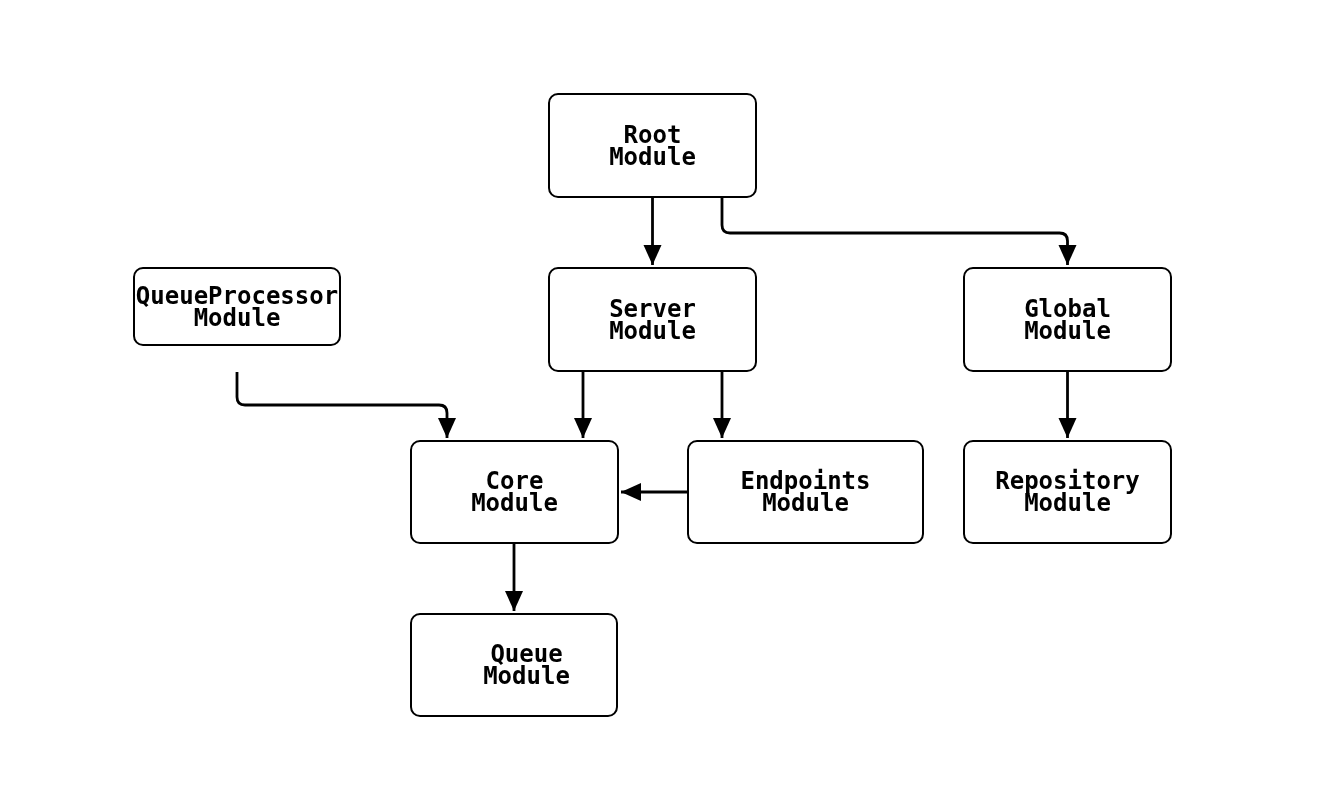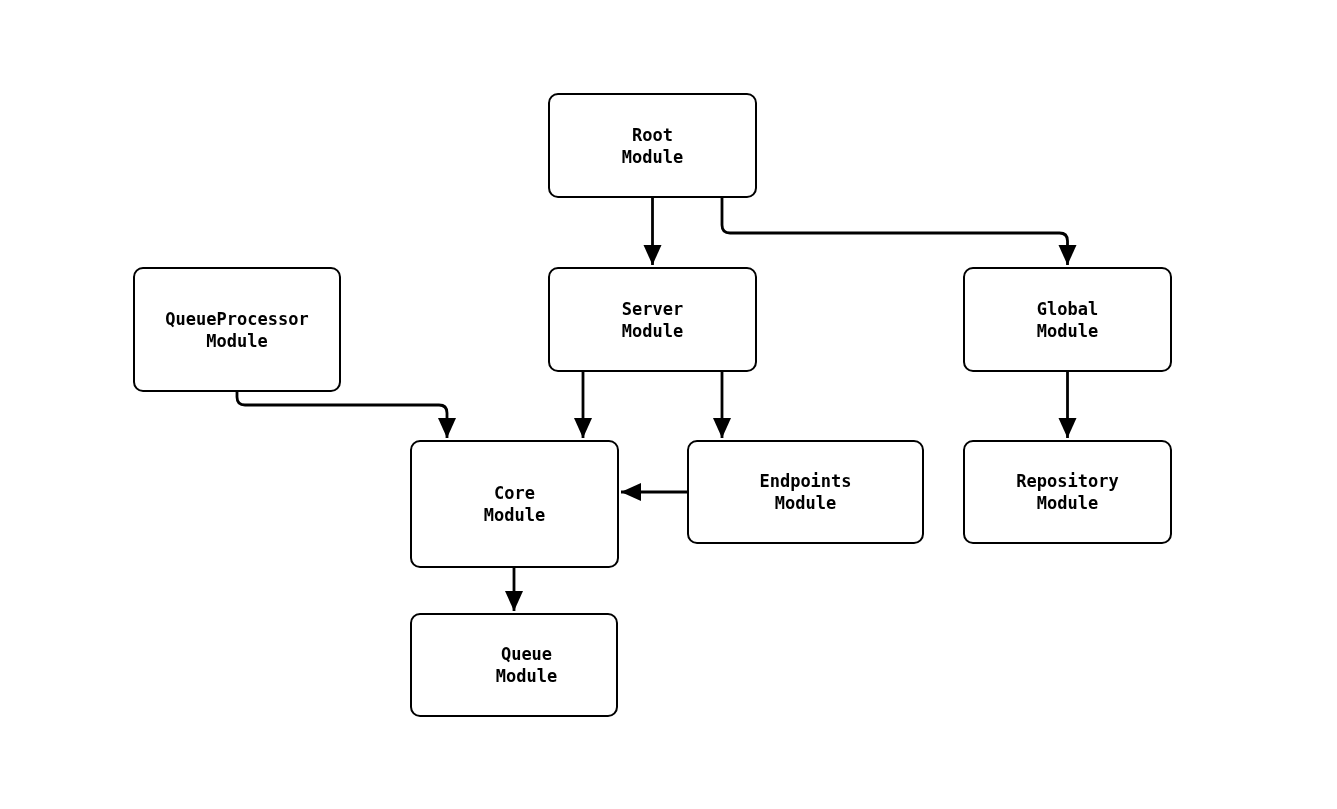--- a/index.html
+++ b/index.html
@@ -41,21 +41,21 @@
     border: 2.5px solid var(--stroke, #000000);
     border-radius: 10px;
     background: var(--node-fill, #ffffff);
     color: var(--text, #000000);
     display: flex;
     flex-direction: column;
     align-items: center;
     justify-content: center;
     text-align: center;
     font-weight: 700;
-    font-size: 17px;
+    font-size: 24px;
     line-height: 22px;
   }
 </style>
 </head>
 <body style="background: rgb(255, 255, 255);">
 
 <div class="canvas">
   <svg class="edges" xmlns="http://www.w3.org/2000/svg">
     <defs>
       <marker id="arrowhead" viewBox="0 0 24 24" refX="21" refY="12" markerWidth="24" markerHeight="24" markerUnits="userSpaceOnUse" orient="auto-start-reverse">
@@ -69,33 +69,33 @@
       <path d="M 722 372 L 722 438" class="edge" marker-end="url(#arrowhead)"></path>
       <path d="M 687 492 L 621 492" class="edge" marker-end="url(#arrowhead)"></path>
       <path d="M 1067.5 372 L 1067.5 438" class="edge" marker-end="url(#arrowhead)"></path>
       <path d="M 514 544 L 514 611" class="edge" marker-end="url(#arrowhead)"></path>
     </svg>
   <div class="nodes-layer">
       <div class="node" style="left: 548px; top: 93px; width: 209px; height: 105px;">
         <div>Root</div>
         <div>Module</div>
       </div>
-      <div class="node" style="left: 133px; top: 267px; width: 208px; height: 125px;">
+      <div class="node" style="left: 133px; top: 267px; width: 208px; height: 79px;">
         <div>QueueProcessor</div>
         <div>Module</div>
       </div>
       <div class="node" style="left: 548px; top: 267px; width: 209px; height: 105px;">
         <div>Server</div>
         <div>Module</div>
       </div>
       <div class="node" style="left: 963px; top: 267px; width: 209px; height: 105px;">
         <div>Global</div>
         <div>Module</div>
       </div>
-      <div class="node" style="left: 410px; top: 440px; width: 209px; height: 128px;">
+      <div class="node" style="left: 410px; top: 440px; width: 209px; height: 104px;">
         <div>Core</div>
         <div>Module</div>
       </div>
       <div class="node" style="left: 687px; top: 440px; width: 237px; height: 104px;">
         <div>Endpoints</div>
         <div>Module</div>
       </div>
       <div class="node" style="left: 963px; top: 440px; width: 209px; height: 104px;">
         <div>Repository</div>
         <div>Module</div>

